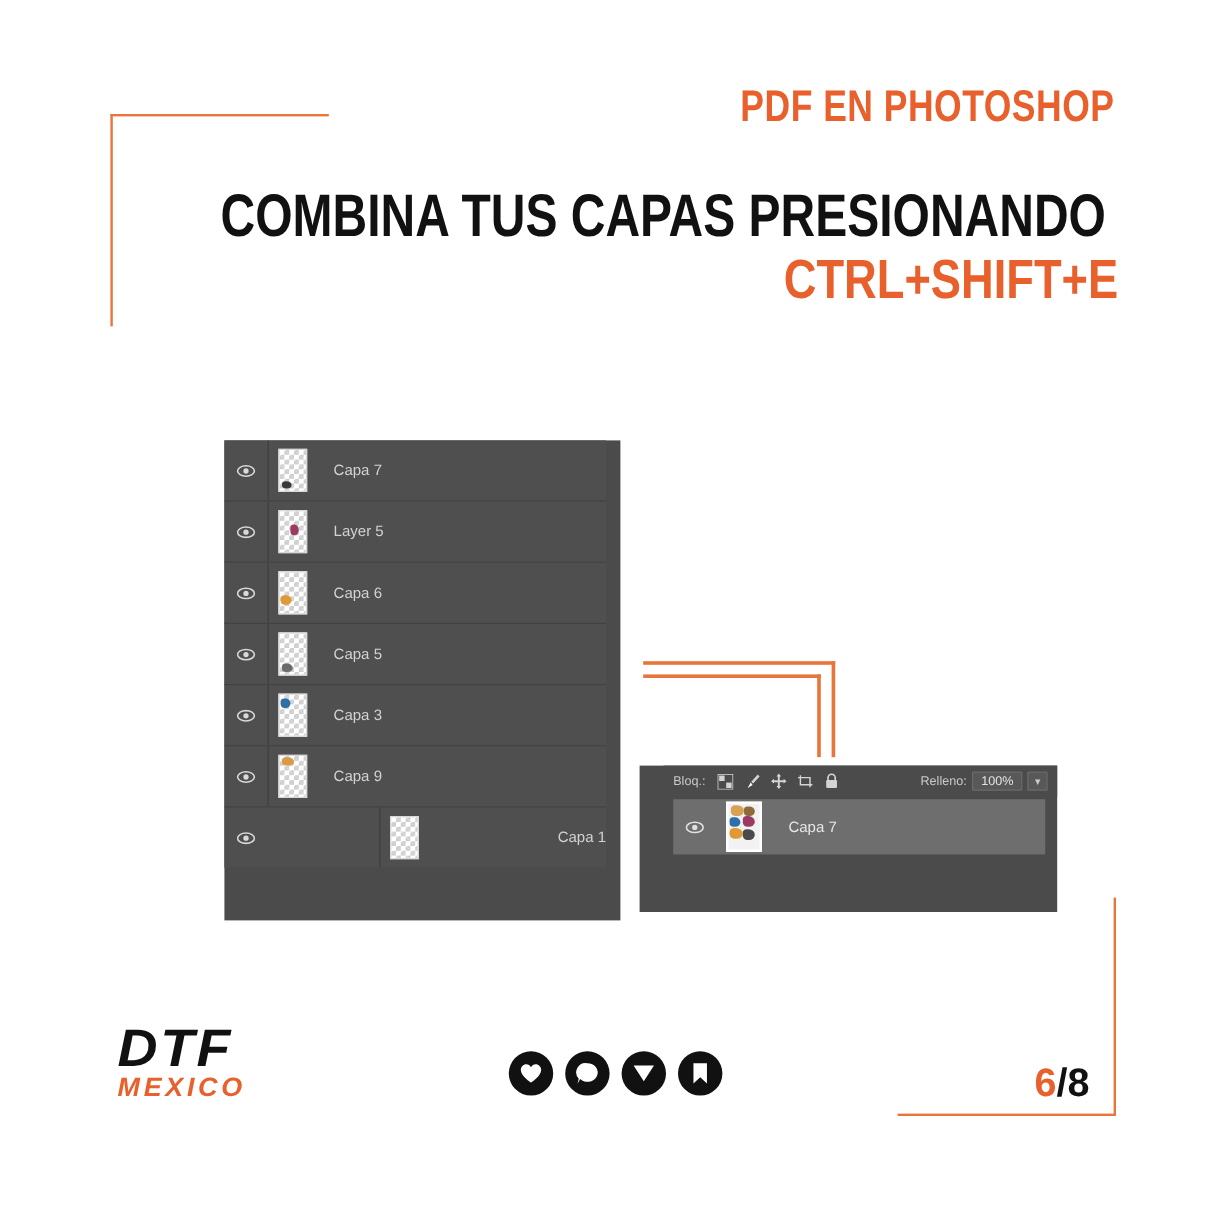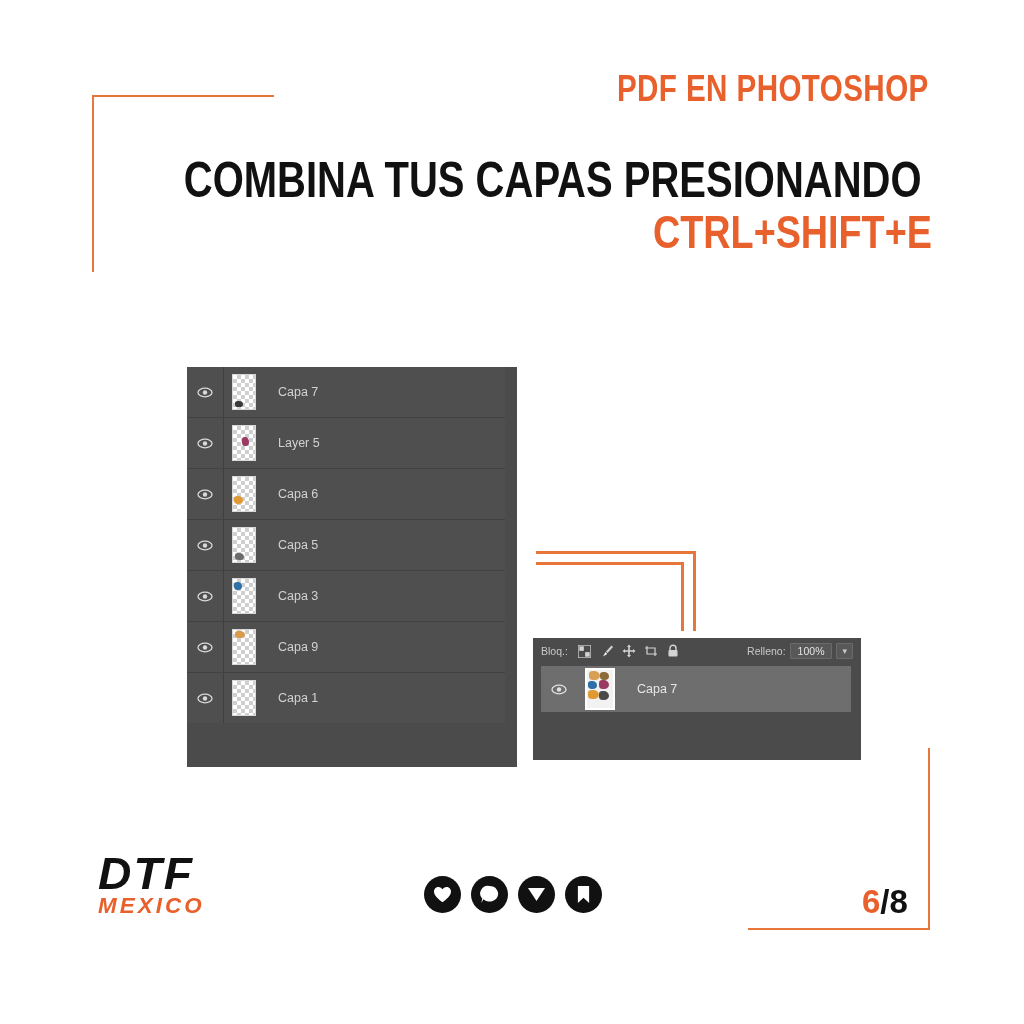--- a/index.html
+++ b/index.html
@@ -71,21 +71,21 @@
   }
   .ps-row{
     position:relative;
     height:50px;
     width:318px;
     margin-left:0px;
     background:#4f4f4f;
     border-bottom:1px solid #424242;
     display:flex;align-items:center;
   }
-  .ps-row:last-child{border-bottom:none;}
+  .ps-row:last-child{border-bottom:none;justify-content:space-between;}
   .eye{
     width:36px;flex:0 0 36px;
     display:flex;align-items:center;justify-content:center;
   }
   .eye svg{display:block;}
   .thumb-cell{
     width:40px;flex:0 0 40px;
     display:flex;align-items:center;justify-content:center;
     border-left:1px solid #3f3f3f;
     height:100%;
@@ -107,20 +107,21 @@
     color:#d2d2d2;font-size:12.5px;
     padding-left:14px;
     font-family:"Liberation Sans", sans-serif;
   }
 
   
   .ps-panel2{
     position:absolute;
     left:533px;top:638px;width:328px;height:122px;
     background:#4b4b4b;
+    padding-left:20px;
   }
   .lockbar{
     height:26px;display:flex;align-items:center;
     padding:0 8px;gap:0px;
     background:#4b4b4b;
   }
   .lock-label{color:#c9c9c9;font-size:10.5px;margin-right:6px;white-space:nowrap;}
   .lock-ico{width:22px;height:22px;display:flex;align-items:center;justify-content:center;}
   .fill-group{margin-left:auto;display:flex;align-items:center;gap:4px;}
   .fill-label{color:#c9c9c9;font-size:10.5px;white-space:nowrap;}

